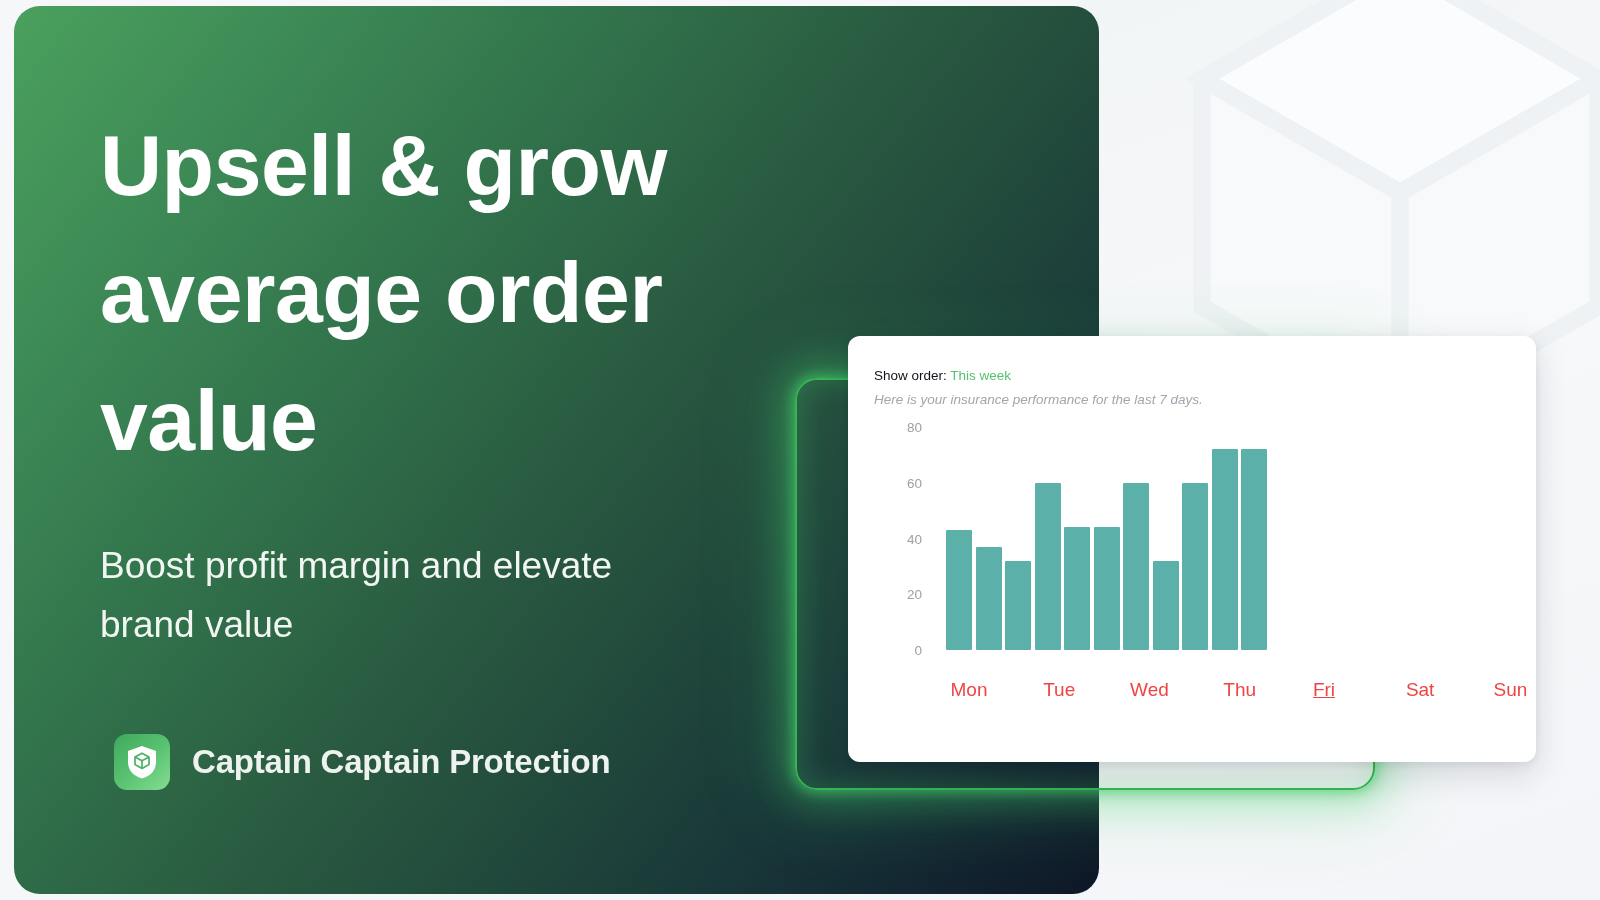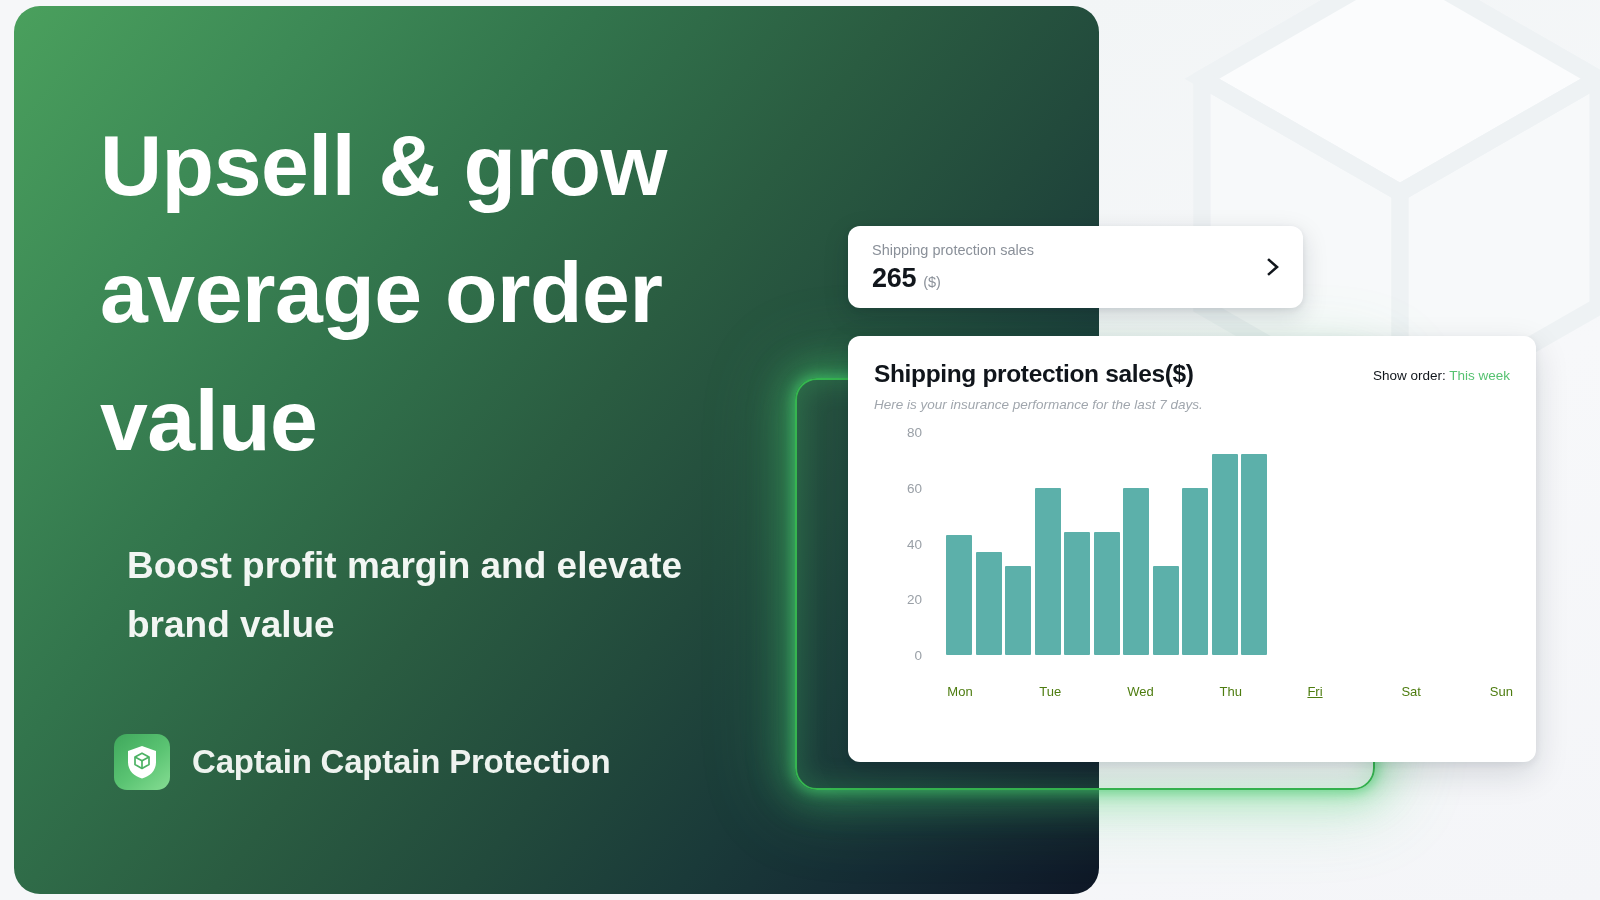--- a/index.html
+++ b/index.html
@@ -73,24 +73,23 @@
     font-weight: 700;
     color: #ffffff;
     letter-spacing: -0.5px;
     white-space: pre-line;
   }
 
   .subhead {
     margin-top: 52px;
     font-size: 37px;
     line-height: 1.6;
-    font-weight: 700;
+    font-weight: 400;
     color: #f2f6f3;
     white-space: pre-line;
-    margin-left: 27px;
   }
 
   .brand-row {
     position: absolute;
     left: 100px;
     top: 728px;
     display: flex;
     align-items: center;
     gap: 22px;
   }
@@ -253,23 +252,24 @@
   .x-axis {
     position: absolute;
     left: 62px;
     right: 8px;
     top: 252px;
     height: 26px;
   }
   .x-tick {
     position: absolute;
     transform: translateX(-50%);
-    font-size: 13px;
-    color: #4d7c0f;
+    font-size: 19px;
+    color: #ef4444;
     white-space: nowrap;
+    margin-left: 9px;
   }
 </style>
 </head>
 <body>
 
 <div id="stage">
 
   <div class="bg-blob"></div>
   <svg class="bg-cube" viewBox="0 0 200 210">
     <g fill="none" stroke="#eef2f4" stroke-width="7">
@@ -299,38 +299,23 @@
             <path d="M17 16.8 L17 24.4"></path>
           </g>
         </svg>
       </span>
       <span class="brand-name">Captain Captain Protection</span>
     </div>
   </div>
 
   <div class="glow-frame"></div>
 
-  <div class="stat-card">
-    <div class="stat-text">
-      <div class="stat-label">Shipping protection sales</div>
-      <div class="stat-value-row">
-        <span class="stat-value">265</span>
-        <span class="stat-unit">($)</span>
-      </div>
-    </div>
-    <span class="chev">
-      <svg width="16" height="20" viewBox="0 0 16 20" aria-hidden="true">
-        <path d="M4 3 L12 10 L4 17" fill="none" stroke="currentColor" stroke-width="2.6" stroke-linecap="square" stroke-linejoin="miter"></path>
-      </svg>
-    </span>
-  </div>
 
   <div class="chart-card">
     <div class="chart-head">
-      <div class="chart-title">Shipping protection sales($)</div>
       <div class="show-data">
         <span class="sd-label">Show order:</span>
         <span class="sd-val">This week</span>
       </div>
     </div>
     <div class="chart-sub">Here is your insurance performance for the last 7 days.</div>
 
     <div class="plot">
       <div class="y-axis" id="y-axis">
           <div class="y-tick" style="top: 0px;">80</div>

